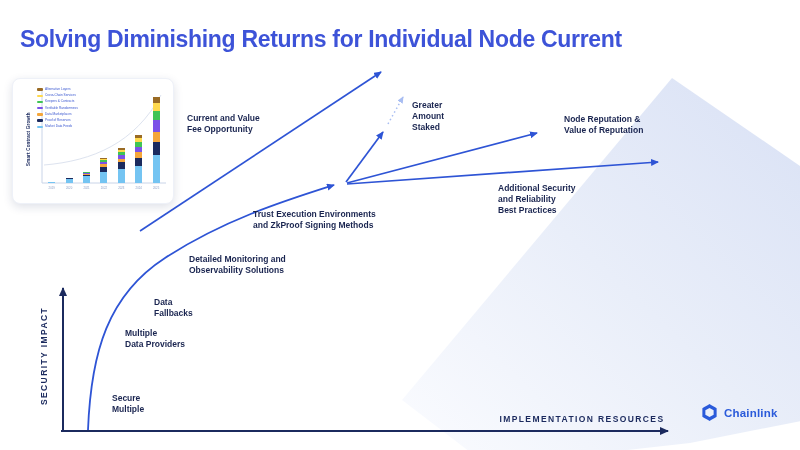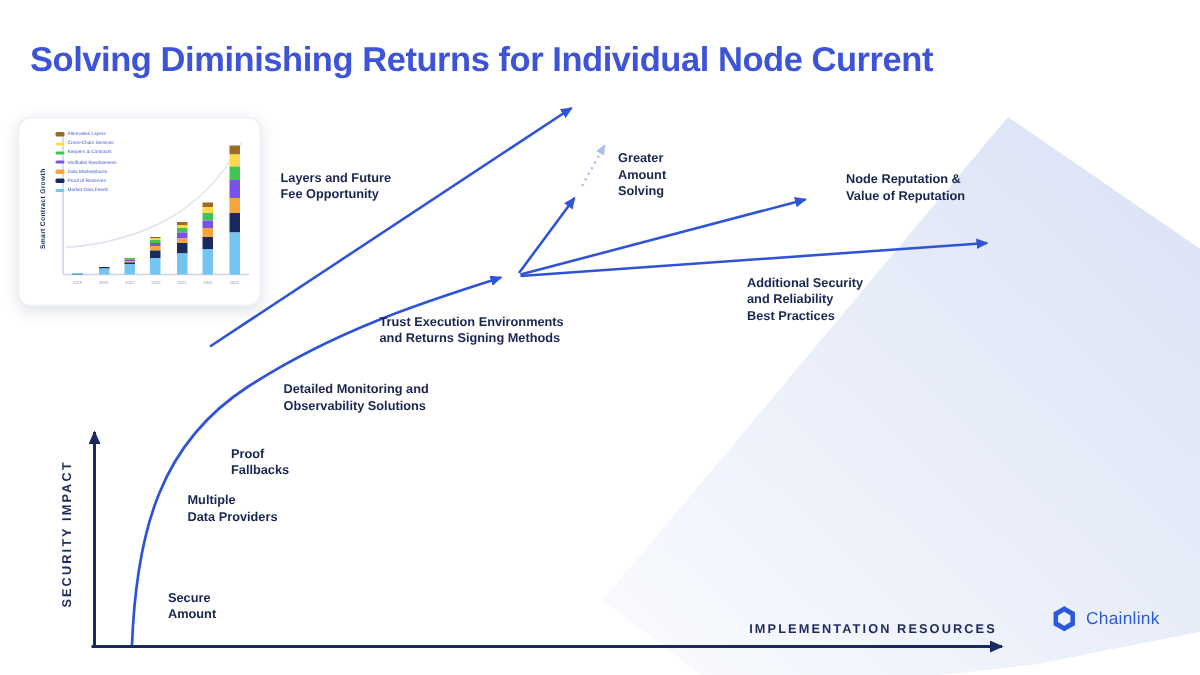--- a/index.html
+++ b/index.html
@@ -25,21 +25,21 @@
         letter-spacing:0.2px;text-align:center;}
   #inset-legend{position:absolute;left:24px;top:9px;}
   .leg-row{display:flex;align-items:center;margin-bottom:3px;}
   .leg-chip{width:6px;height:2.5px;border-radius:1px;margin-right:2px;flex:none;}
   .leg-txt{font-size:3.2px;color:#3a57d0;white-space:nowrap;line-height:1;}
   .bar-col{position:absolute;display:flex;flex-direction:column;width:7px;}
   .bar-seg{width:100%;}
   .tick{position:absolute;font-size:2.8px;color:#8fa0c5;text-align:center;top:107px;}
   
   #logo{left:702px;top:404px;display:flex;align-items:center;}
-  #logo-text{font-size:11.5px;font-weight:normal;color:#2a5ada;margin-left:7px;letter-spacing:0.2px;}
+  #logo-text{font-size:11.5px;font-weight:bold;color:#2a5ada;margin-left:7px;letter-spacing:0.2px;}
   svg text{font-family:"Liberation Sans",sans-serif;}
   .axis-text{font-size:8.5px;font-weight:bold;fill:#1b2a5e;letter-spacing:1.4px;}
 </style>
 </head>
 <body>
 
 <svg class="abs" style="left:0;top:0" width="800" height="450" viewBox="0 0 800 450">
   <defs>
     <linearGradient id="hexGrad" x1="1" y1="0" x2="0" y2="1">
       <stop offset="0" stop-color="#d9e1f5"></stop>
@@ -178,34 +178,34 @@
       <div class="tick" style="left: 47.4px; width: 17.4px;">2020</div>
       <div class="tick" style="left: 64.8px; width: 17.4px;">2021</div>
       <div class="tick" style="left: 82.2px; width: 17.4px;">2022</div>
       <div class="tick" style="left: 99.6px; width: 17.4px;">2023</div>
       <div class="tick" style="left: 117px; width: 17.4px;">2024</div>
       <div class="tick" style="left: 134.4px; width: 17.4px;">2025</div>
     </div>
 </div>
 
 <div id="lbl-secure" class="lbl">Secure
-Amount</div>
+Multiple</div>
 <div id="lbl-multi" class="lbl">Multiple
 Data Providers</div>
-<div id="lbl-fallback" class="lbl">Proof
+<div id="lbl-fallback" class="lbl">Data
 Fallbacks</div>
 <div id="lbl-monitor" class="lbl">Detailed Monitoring and
 Observability Solutions</div>
 <div id="lbl-trust" class="lbl">Trust Execution Environments
-and Returns Signing Methods</div>
-<div id="lbl-fee" class="lbl">Layers and Future
+and ZkProof Signing Methods</div>
+<div id="lbl-fee" class="lbl">Current and Value
 Fee Opportunity</div>
 <div id="lbl-staked" class="lbl">Greater
 Amount
-Solving</div>
+Staked</div>
 <div id="lbl-reputation" class="lbl">Node Reputation &amp;
 Value of Reputation</div>
 <div id="lbl-additional" class="lbl">Additional Security
 and Reliability
 Best Practices</div>
 
 <div id="logo" class="abs">
   <svg width="15" height="17" viewBox="0 0 24 27">
     <path fill="#2a5ada" d="M12 0L9.6 1.38 3 5.19.6 6.57v13.86L3 21.81l6.66 3.81L12.06 27l2.4-1.38 6.54-3.81 2.4-1.38V6.57l-2.4-1.38-6.6-3.81L12 0zM5.4 17.04V9.96L12 6.15l6.6 3.81v7.08L12 20.85l-6.6-3.81z"></path>
   </svg>

